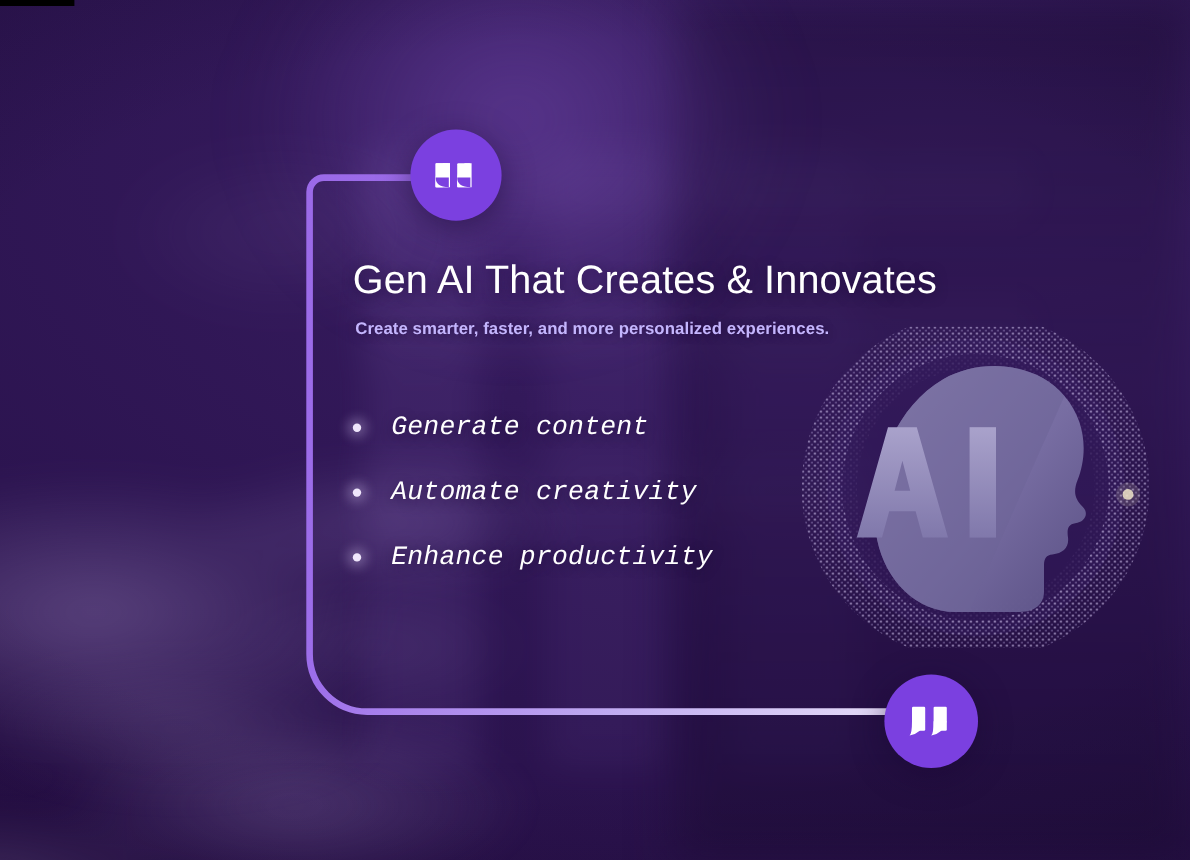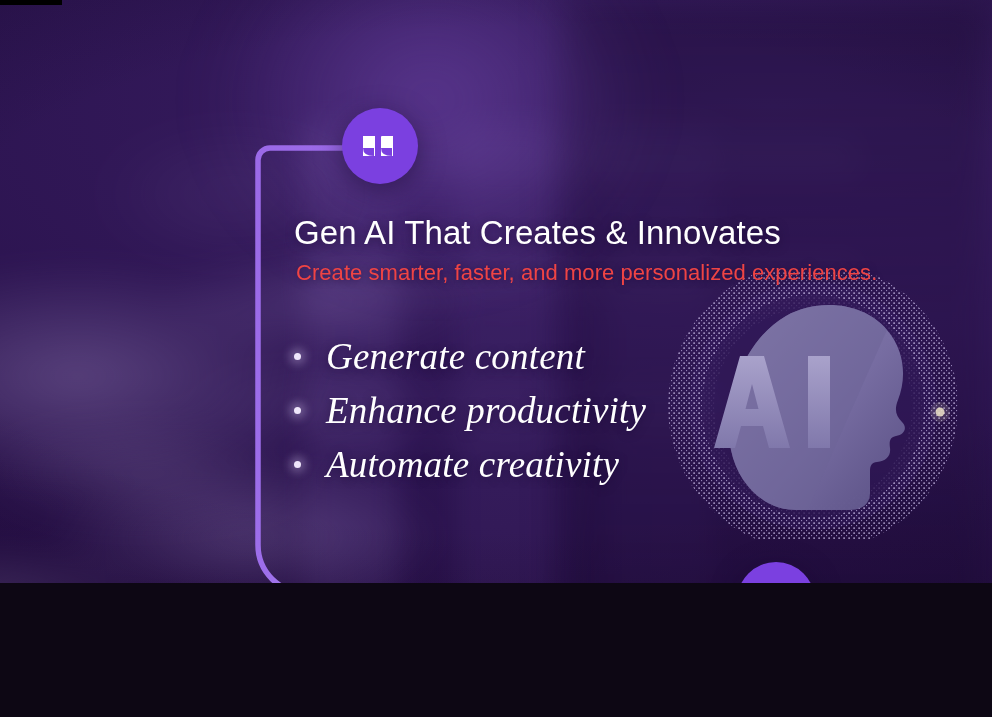--- a/index.html
+++ b/index.html
@@ -13,21 +13,21 @@
     height: 717px;
     overflow: hidden;
     font-family: "Liberation Sans", sans-serif;
     -webkit-font-smoothing: antialiased;
   }
 
   
   .slide {
     position: relative;
     width: 992px;
-    height: 583px;
+    height: 717px;
     overflow: hidden;
     background: #3b2063;
   }
 
   
   .bg-base {
     position: absolute;
     inset: 0;
     background:
       radial-gradient(130% 95% at 78% 18%, #3d2168 0%, #33195a 40%, #2c1450 72%, #281048 100%);
@@ -162,40 +162,40 @@
     font-weight: 400;
     letter-spacing: .1px;
     color: #ffffff;
     line-height: 46px;
     text-shadow: 0 2px 10px rgba(24,8,48,.55);
     white-space: nowrap;
   }
   .subhead {
     margin: 6px 0 0 2px;
     font-family: "Liberation Sans", sans-serif;
-    font-size: 22px;
-    font-weight: 400;
-    color: #ef4444;
+    font-size: 14px;
+    font-weight: 700;
+    color: #c4b5fd;
     line-height: 22px;
     letter-spacing: .05px;
     text-shadow: 0 1px 7px rgba(24,8,48,.55);
     white-space: nowrap;
   }
 
   .bullets {
     list-style: none;
     margin: 50px 0 0 0;
     padding: 0;
   }
   .bullets li {
     position: relative;
     margin: 0 0 9px 0;
     padding-left: 32px;
-    font-family: Liberation Serif, serif;
-    font-size: 37px;
+    font-family: Liberation Mono, monospace;
+    font-size: 22px;
     font-style: italic;
     font-weight: 400;
     color: #ffffff;
     line-height: 45px;
     letter-spacing: .2px;
     text-shadow: 0 2px 9px rgba(24,8,48,.5);
     white-space: nowrap;
   }
   .bullets li .dot {
     position: absolute;
@@ -347,22 +347,22 @@
     <h1 class="headline">Gen AI That Creates &amp; Innovates</h1>
     <p class="subhead">Create smarter, faster, and more personalized experiences.</p>
 
     <ul class="bullets">
       <li>
         <span class="dot"></span>
         <span>Generate content</span>
       </li>
       <li>
         <span class="dot"></span>
-        <span>Enhance productivity</span>
+        <span>Automate creativity</span>
       </li>
       <li>
         <span class="dot"></span>
-        <span>Automate creativity</span>
+        <span>Enhance productivity</span>
       </li>
     </ul>
   </div>
 
 </div>
 
 </body></html>

